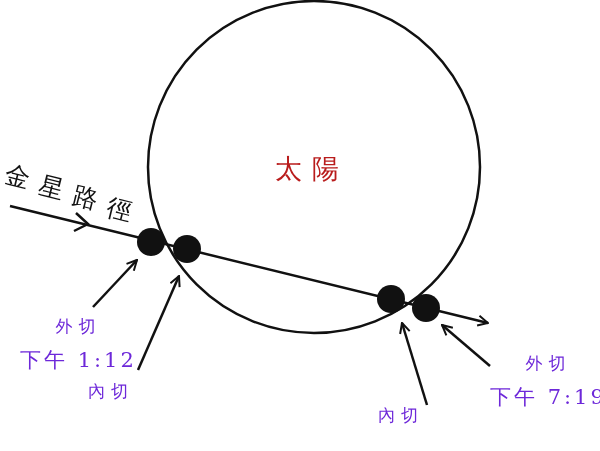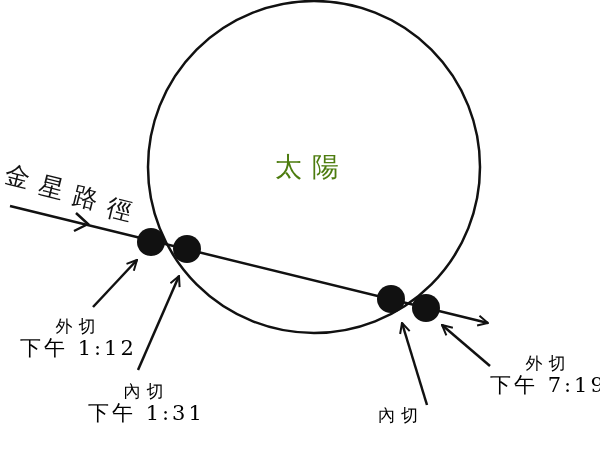--- a/index.html
+++ b/index.html
@@ -1,22 +1,22 @@
 <!DOCTYPE html>
 <html><head>
 <meta charset="utf-8">
 <style>
   html, body { margin: 0; padding: 0; background: #ffffff; }
   body { width: 600px; height: 451px; position: relative; overflow: hidden; }
   #diagram { position: absolute; left: 0; top: 0; width: 600px; height: 451px; }
-  .lbl { position: absolute; color: #000000; font-family: "DejaVu Serif", "Liberation Serif", serif; white-space: nowrap; line-height: 1; }
+  .lbl { position: absolute; color: #6d28d9; font-family: "DejaVu Serif", "Liberation Serif", serif; white-space: nowrap; line-height: 1; }
   .lbl .cn { display: block; font-size: 17px; letter-spacing: 6px; text-align: center; }
-  .lbl .tm { display: block; font-size: 21px; letter-spacing: 3px; margin-top: 3px; }
+  .lbl .tm { display: block; font-size: 21px; letter-spacing: 3px; margin-top: 15px; }
   .path-char { position: absolute; font-family: "DejaVu Sans", "Liberation Sans", sans-serif; font-size: 25px; color: #111; transform: rotate(14deg); line-height: 1; }
-  .sun-label { position: absolute; font-family: Liberation Mono, monospace; font-size: 27px; letter-spacing: 10px; color: #4d7c0f; line-height: 1; }
+  .sun-label { position: absolute; font-family: Liberation Sans, sans-serif; font-size: 27px; letter-spacing: 10px; color: #b91c1c; line-height: 1; }
 </style>
 </head>
 <body>
 
 <svg id="diagram" viewBox="0 0 600 451" xmlns="http://www.w3.org/2000/svg">
   <defs>
     <marker id="arrowhead" viewBox="0 0 12 12" refX="11" refY="6" markerWidth="12" markerHeight="12" markerUnits="userSpaceOnUse" orient="auto">
       <path d="M1,1 L11,6 L1,11" fill="none" stroke="#111" stroke-width="2"></path>
     </marker>
   </defs>
@@ -45,21 +45,20 @@
 <div class="path-char" style="left:73px; top:185px;">路</div>
 <div class="path-char" style="left:107px; top:197px;">徑</div>
 
 <div class="lbl" style="left:20px; top:318px;">
   <span class="cn">外切</span>
   <span class="tm">下午 1:12</span>
 </div>
 
 <div class="lbl" style="left:88px; top:383px;">
   <span class="cn">內切</span>
-  <span class="tm">下午 1:31</span>
 </div>
 
 <div class="lbl" style="left:378px; top:407px;">
   <span class="cn">內切</span>
 </div>
 
 <div class="lbl" style="left:490px; top:355px;">
   <span class="cn">外切</span>
   <span class="tm">下午 7:19</span>
 </div>

